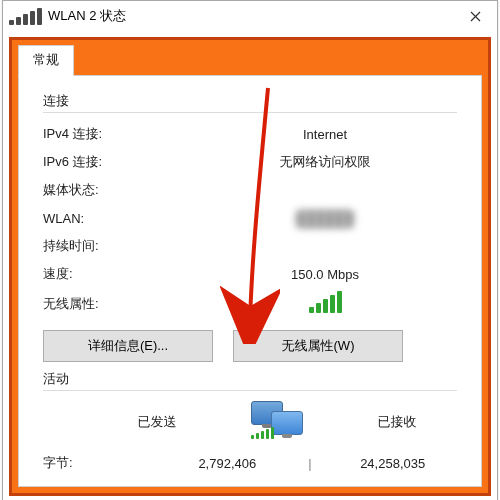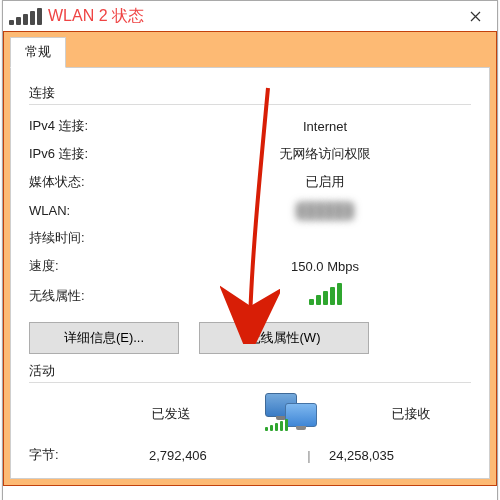--- a/index.html
+++ b/index.html
@@ -1,54 +1,54 @@
 <!DOCTYPE html>
 <html><head>
 <meta charset="utf-8">
 <style>
   html,body{margin:0;padding:0;background:#fff}
   body{font-family:"Microsoft YaHei","Segoe UI",Tahoma,sans-serif;font-size:13px;color:#222;width:500px;height:500px;overflow:hidden;position:relative}
   .win{border:1px solid #a9a9a9;width:494px;height:650px;margin:0 auto;box-shadow:0 0 2px rgba(0,0,0,.15);background:#fff}
   .titlebar{display:flex;align-items:center;height:30px}
   .titlebar .sig{margin:0 6px 0 6px}
-  .titlebar .title{flex:1;font-size:16px;color:#ef4444}
+  .titlebar .title{flex:1;font-size:13px;color:#000000}
   .titlebar .close{width:44px;height:30px;display:flex;align-items:center;justify-content:center;color:#333}
-  .frame{border:1px solid #c2410c;padding:0;background:#fdba74}
+  .frame{border:3px solid #c2410c;margin:6px;padding:0;background:#f97316}
   .tabs{display:flex;align-items:flex-end;margin:-1px 0 0 6px;padding-top:6px}
   .tab{border:1px solid #cfcfcf;border-bottom:1px solid #fff;background:#fff;padding:5px 14px 6px;font-size:13px;position:relative;z-index:2}
-  .tabpage{border:1px solid #cfcfcf;margin:-1px 6px 6px 6px;padding:14px 18px;background:#fff;position:relative;z-index:1}
+  .tabpage{border:1px solid #cfcfcf;margin:-1px 6px 6px 6px;padding:14px 24px;background:#fff;position:relative;z-index:1}
   .section-title{margin:2px 0 2px 0}
   hr.rule{border:none;border-top:1px solid #dcdcdc;margin:2px 0 10px 0}
   .row{display:flex;align-items:center;margin:6px 0;min-height:22px}
   .row .label{flex:0 0 150px}
   .row .value{flex:1;text-align:center}
   .blur{color:transparent;text-shadow:0 0 10px #9a9a9a, 0 0 6px #bcbcbc;user-select:none}
   .sigbars{display:inline-flex;align-items:flex-end;gap:2px}
   .sigbars span{display:inline-block;width:5px;background:#2fa62f;border-radius:1px}
   .sigbars .b1{height:6px}.sigbars .b2{height:10px}.sigbars .b3{height:14px}.sigbars .b4{height:18px}.sigbars .b5{height:22px}
   .tsig span{background:#4a4a4a}
   .tsig .b1{height:5px}.tsig .b2{height:8px}.tsig .b3{height:11px}.tsig .b4{height:14px}.tsig .b5{height:17px}
   .btnrow{display:flex;gap:20px;margin:14px 0 8px 0}
   button.win-btn{font-family:inherit;font-size:13px;background:#e1e1e1;border:1px solid #adadad;padding:6px 0;cursor:pointer}
-  .btn-a{width:150px}.btn-b{width:170px}
+  .btn-a{width:170px}.btn-b{width:170px}
   .activity-head{display:flex;align-items:center;margin:4px 0 0}
   .activity-head .spacer{flex:1}
   .activity-head .sent,.activity-head .recv{width:120px;text-align:center}
   .activity-head .center{width:120px;text-align:center;position:relative}
   .monitors{display:inline-block;position:relative;width:60px;height:38px}
   .mon{position:absolute;width:30px;height:22px;background:linear-gradient(#7fb8ef,#3f86d6);border:1px solid #4573a5;border-radius:3px}
   .mon:after{content:"";position:absolute;left:10px;top:22px;width:10px;height:4px;background:#888;border-radius:0 0 2px 2px}
   .mon.back{left:4px;top:0;filter:brightness(.92)}
   .mon.front{left:24px;top:10px}
   .minis{position:absolute;left:4px;top:26px}
   .minis .sigbars span{width:3px}
   .minis .b1{height:4px}.minis .b2{height:6px}.minis .b3{height:8px}.minis .b4{height:10px}.minis .b5{height:12px}
   .bytes{display:flex;align-items:center;margin-top:12px}
   .bytes .label{flex:0 0 120px}
-  .bytes .value{width:140px;text-align:left}
+  .bytes .value{width:140px;text-align:center}
   .bytes .gap{width:40px;text-align:center;color:#888}
   
   .arrow{position:absolute;pointer-events:none;z-index:50}
 </style>
 </head>
 <body>
 
 <div class="win">
 
   <div class="titlebar">
@@ -79,21 +79,20 @@
       <div class="row">
         <span class="label">IPv4 连接:</span>
         <span class="value">Internet</span>
       </div>
       <div class="row">
         <span class="label">IPv6 连接:</span>
         <span class="value">无网络访问权限</span>
       </div>
       <div class="row">
         <span class="label">媒体状态:</span>
-        <span class="value">已启用</span>
       </div>
       <div class="row">
         <span class="label">WLAN:</span>
         <span class="value blur">██████</span>
       </div>
       <div class="row">
         <span class="label">持续时间:</span>
       </div>
       <div class="row">
         <span class="label">速度:</span>

